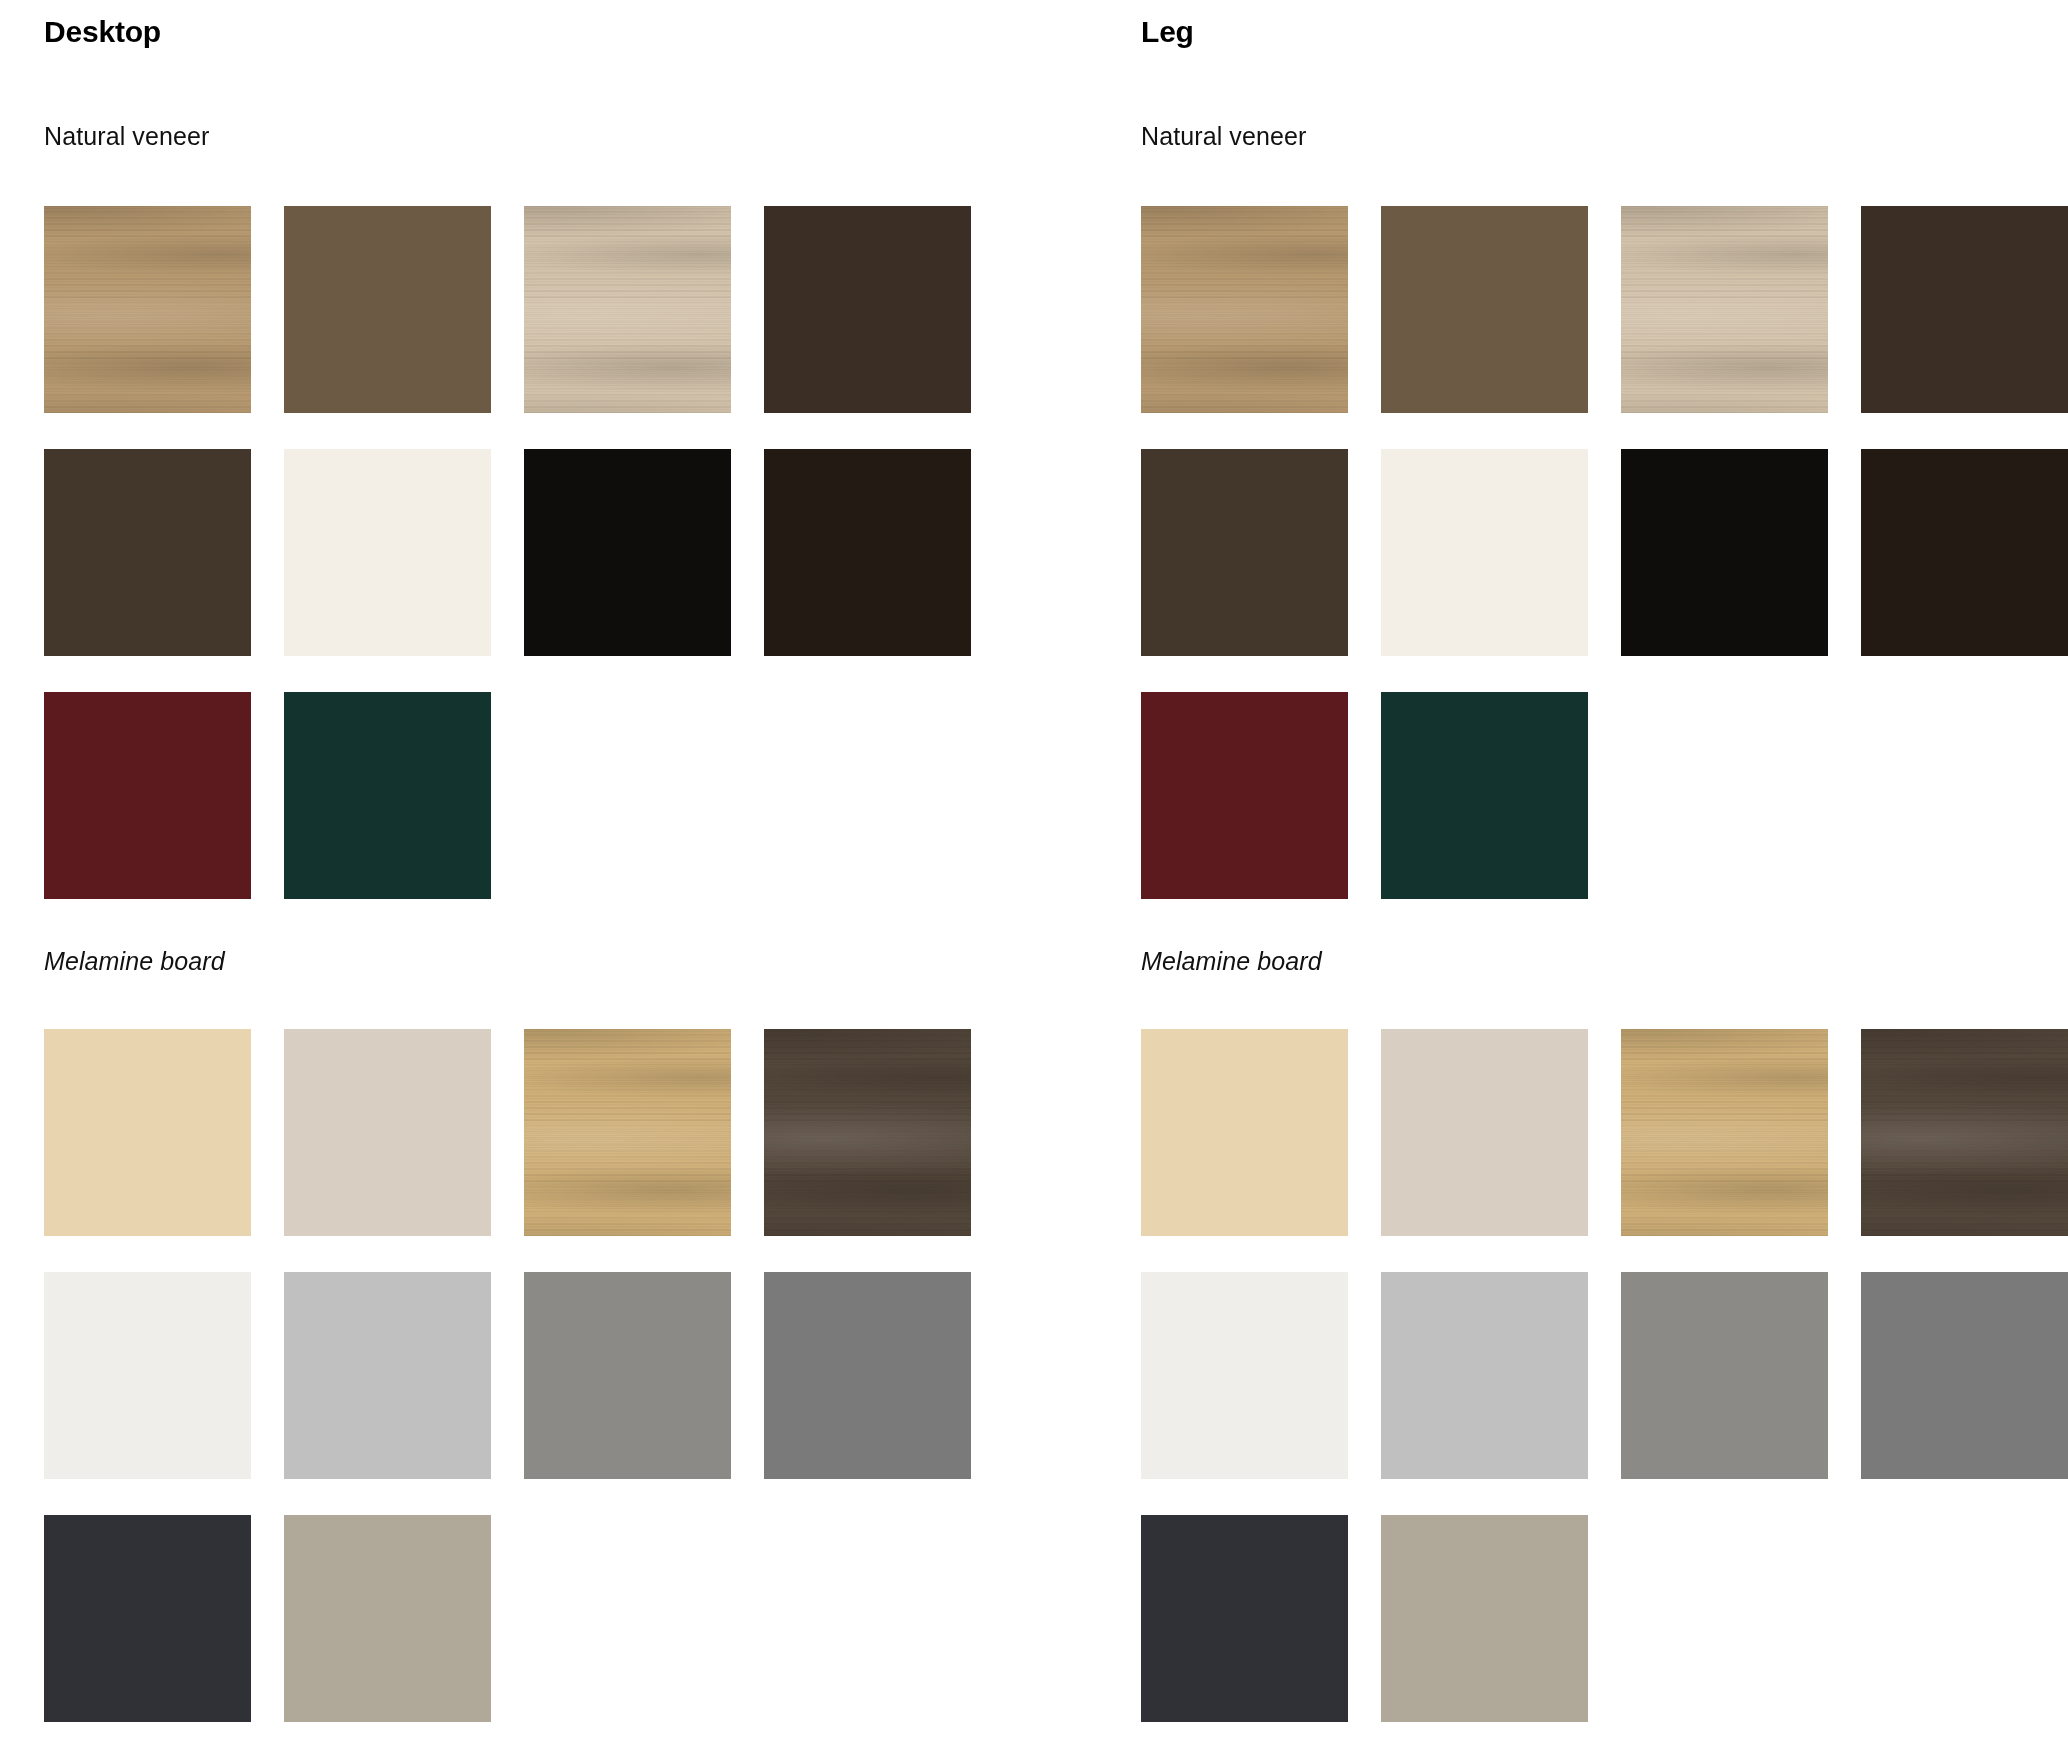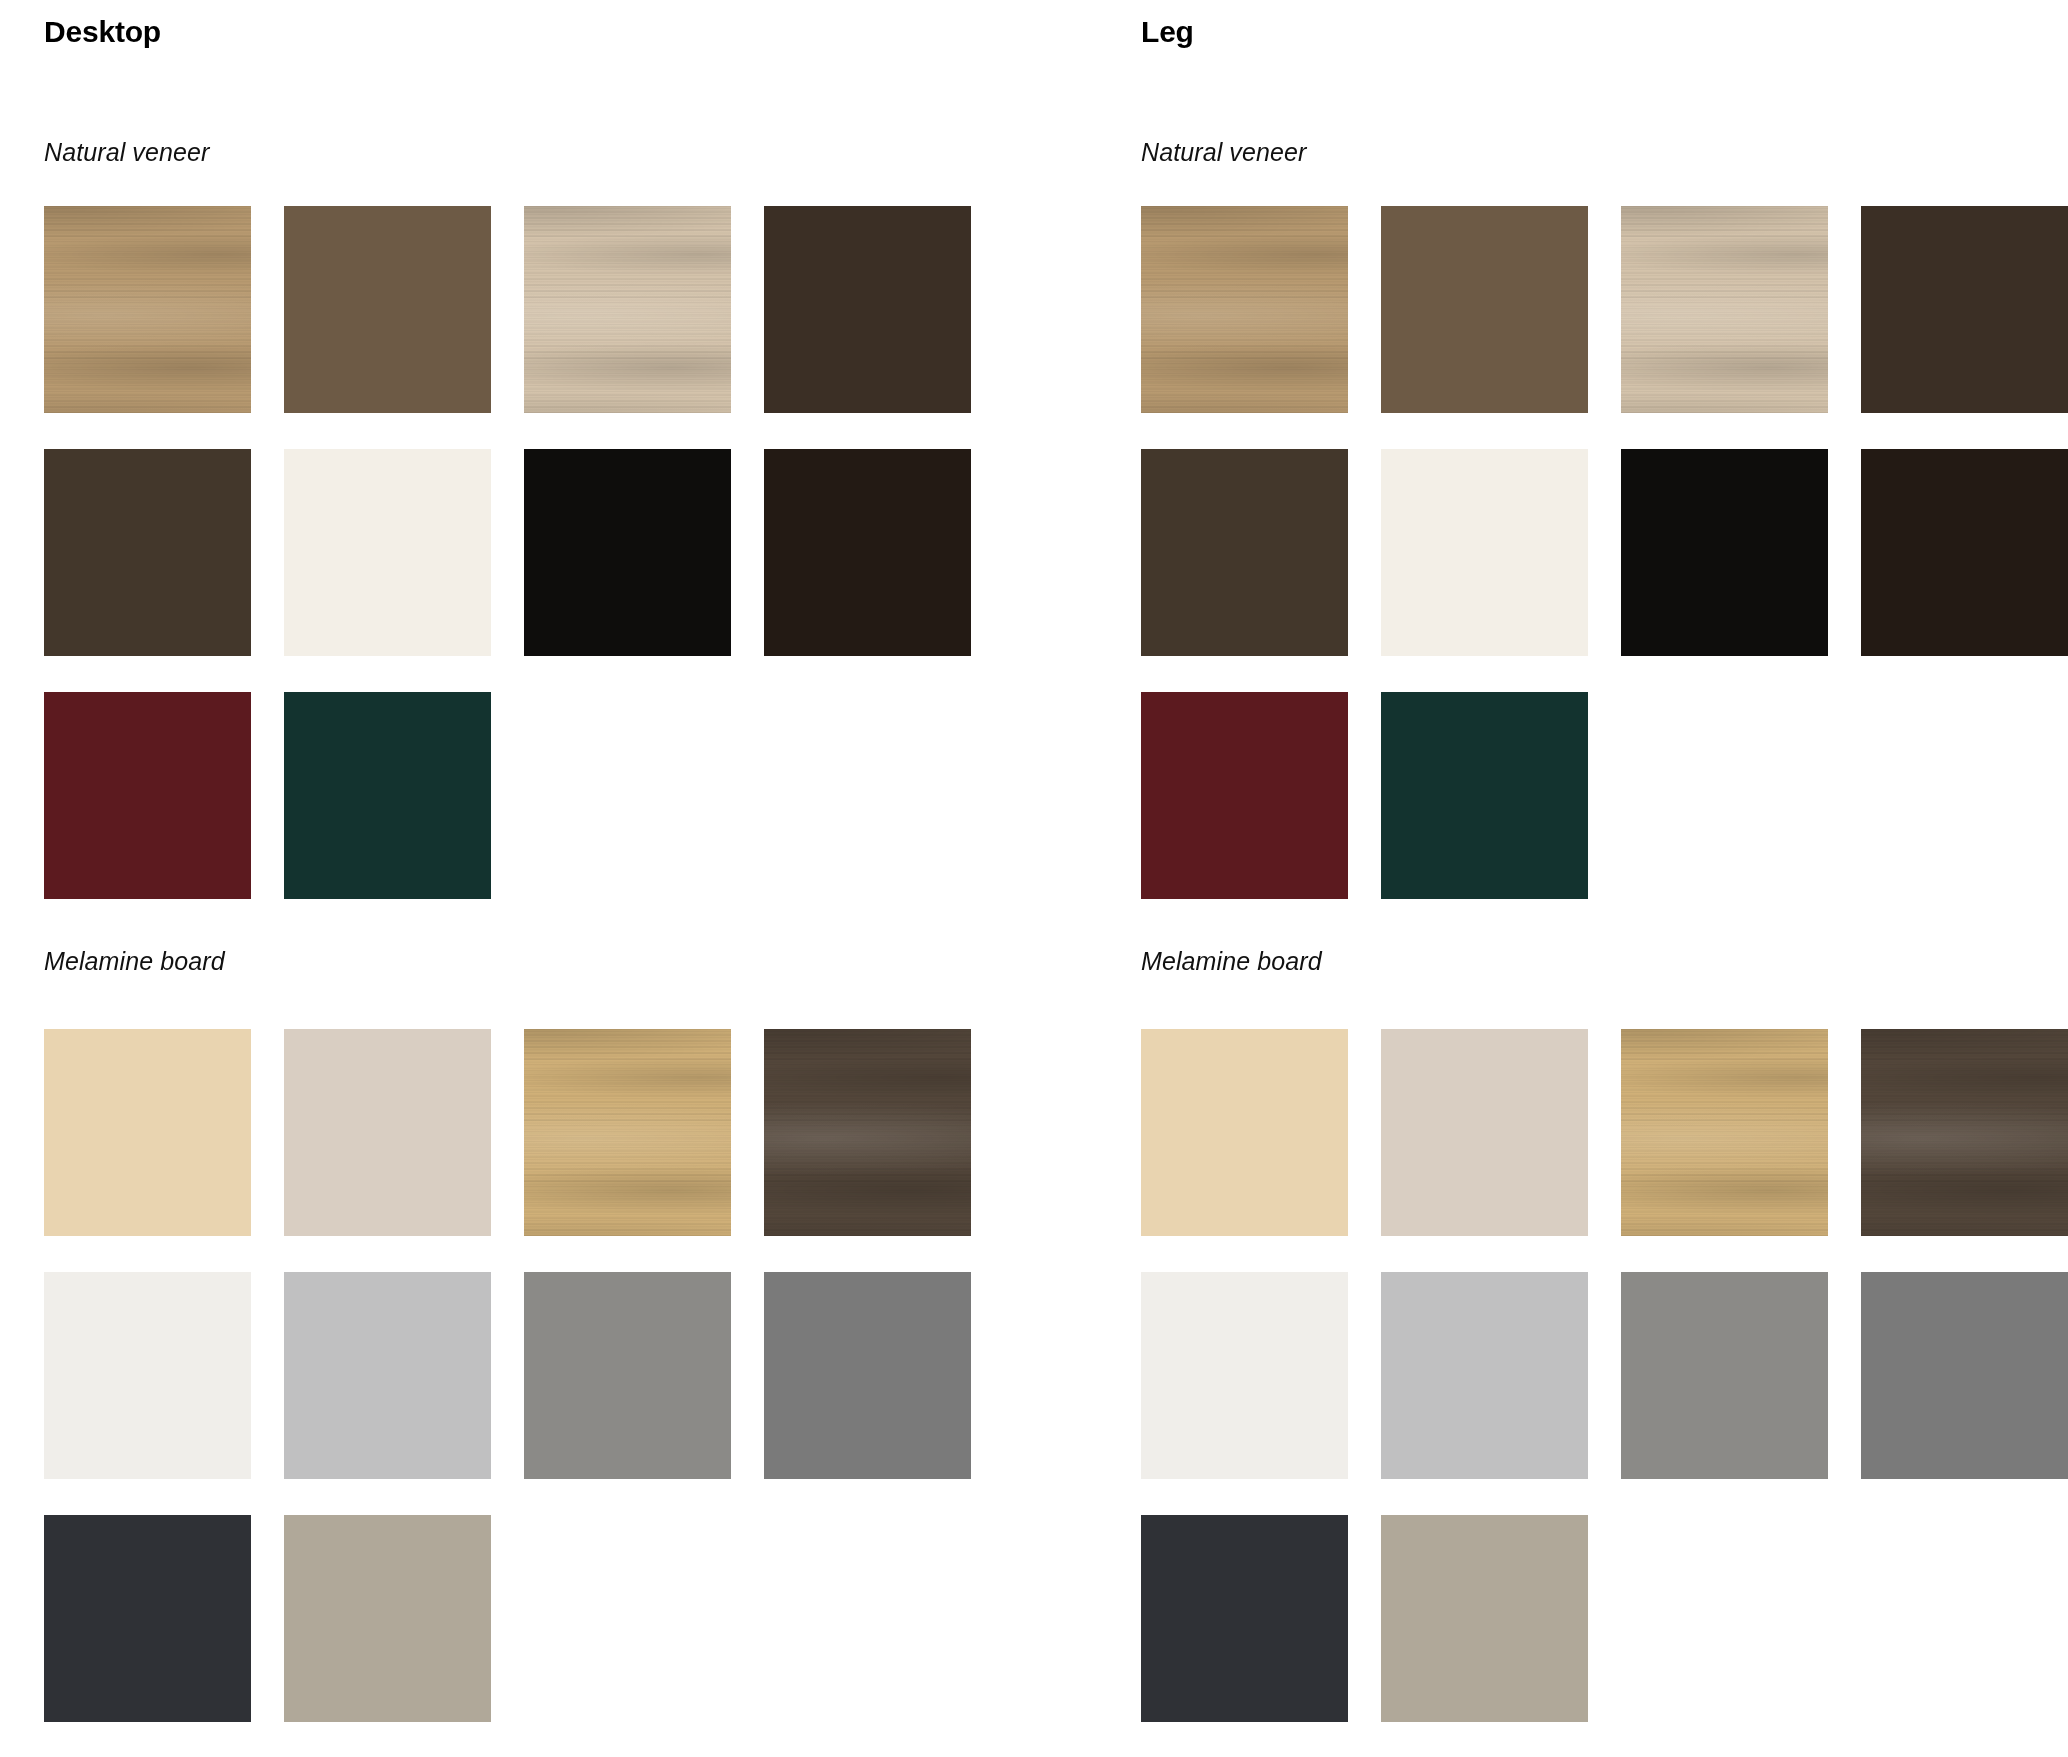--- a/index.html
+++ b/index.html
@@ -43,21 +43,21 @@
   .section-title {
     position: absolute;
     left: 44px;
     font-size: 25px;
     font-weight: normal;
     color: #111111;
     letter-spacing: 0.1px;
     white-space: nowrap;
   }
 
-  .section-title.veneer  { top: 138px; font-style: italic; }
+  .section-title.veneer  { top: 122px; }
   .section-title.melamine{ top: 947px; font-style: italic; }
 
   .swatch-grid {
     position: absolute;
     left: 44px;
     width: 952px;
     display: grid;
     grid-template-columns: repeat(4, 207px);
     grid-auto-rows: 207px;
     column-gap: 33px;

